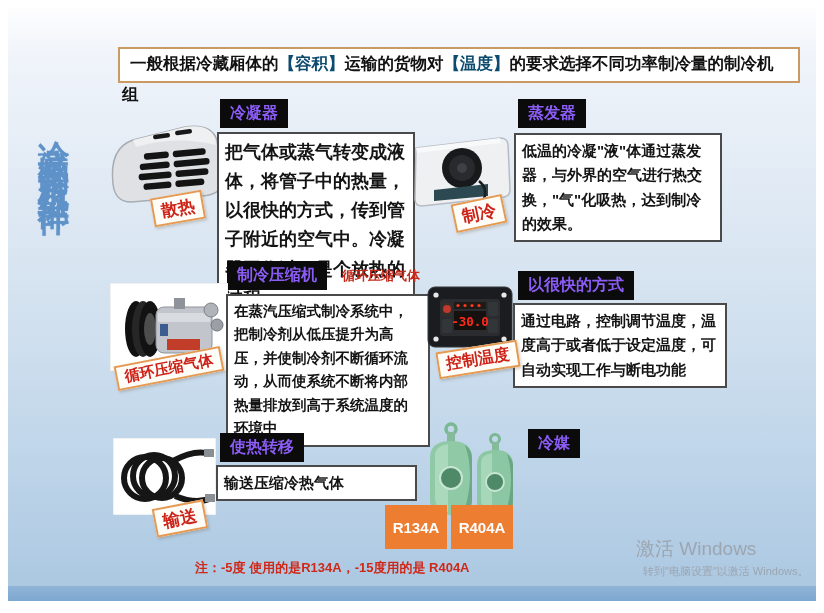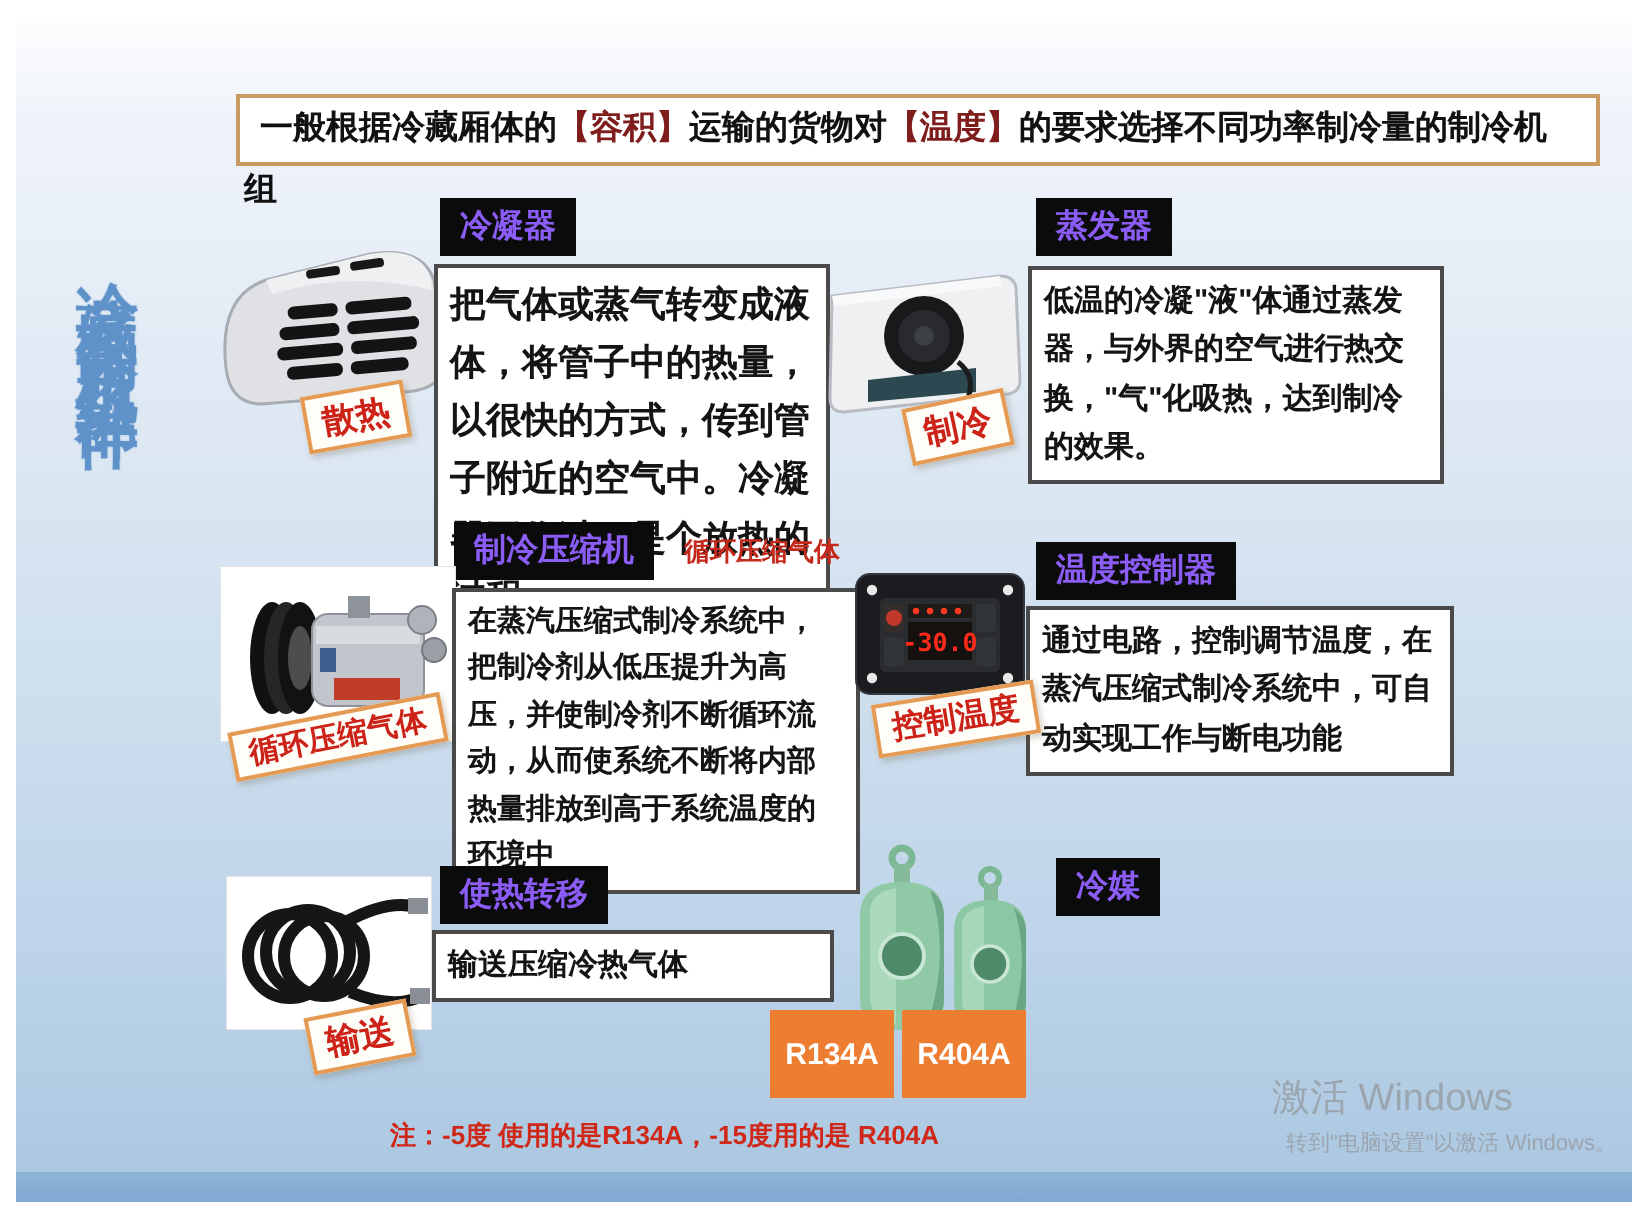--- a/index.html
+++ b/index.html
@@ -16,21 +16,21 @@
   .bottom-strip{
     position:absolute;left:0;top:578px;width:808px;height:15px;
     background:linear-gradient(180deg,#8fb4d8 0%,#7ea8d0 100%);
   }
   .title-box{
     position:absolute;left:110px;top:39px;width:668px;height:24px;
     background:#ffffff;border:2px solid #c99a62;
     font-size:16.5px;font-weight:bold;color:#111;
     padding:4px 0 4px 10px;white-space:nowrap;overflow:visible;
   }
-  .title-box .red{color:#7f1d1d;}
+  .title-box .red{color:#0c4a6e;}
   .title-wrap{
     position:absolute;left:114px;top:76px;font-size:16.5px;font-weight:bold;color:#111;
   }
   .v-title{
     position:absolute;left:24px;top:108px;height:390px;
     writing-mode:vertical-rl;text-orientation:upright;
     font-family:"Liberation Serif","DejaVu Serif",serif;
     font-size:31px;font-weight:bold;color:#5e92c8;letter-spacing:8px;
     text-shadow:0 0 1px #8ab2dc;
   }
@@ -124,42 +124,42 @@
     <rect x="48" y="30" width="52" height="9" fill="#d8dbe0"></rect>
     <rect x="64" y="15" width="11" height="11" fill="#8e939a"></rect>
     <circle cx="101" cy="27" r="7" fill="#b0b4ba" stroke="#7e8288"></circle>
     <circle cx="107" cy="42" r="6" fill="#9aa0a6" stroke="#74787e"></circle>
     <rect x="50" y="41" width="8" height="12" fill="#3b5d8f"></rect>
     <rect x="57" y="56" width="33" height="11" fill="#c23c2a"></rect>
   </svg>
   <div class="txt" style="left:218px;top:286px;width:188px;font-size:14.5px">在蒸汽压缩式制冷系统中，把制冷剂从低压提升为高压，并使制冷剂不断循环流动，从而使系统不断将内部热量排放到高于系统温度的环境中</div>
   <div class="tag" style="left:107px;top:348px;font-size:15px;transform:rotate(-11deg)">循环压缩气体</div>
 
-  <div class="hdr" style="left:510px;top:263px">温度控制器</div>
+  <div class="hdr" style="left:510px;top:263px">以很快的方式</div>
   <svg class="img-card" style="left:419px;top:278px" width="86" height="62" viewBox="0 0 86 62">
     <rect x="1" y="1" width="84" height="60" rx="7" fill="#1b1c1f" stroke="#35383c"></rect>
     <circle cx="9" cy="9" r="2.6" fill="#e8e8e8"></circle>
     <circle cx="77" cy="9" r="2.6" fill="#e8e8e8"></circle>
     <circle cx="9" cy="53" r="2.6" fill="#e8e8e8"></circle>
     <circle cx="77" cy="53" r="2.6" fill="#e8e8e8"></circle>
     <rect x="13" y="13" width="60" height="37" rx="3" fill="#2a2c30"></rect>
     <rect x="15" y="16" width="10" height="14" rx="2" fill="#332e2c"></rect>
     <circle cx="20" cy="23" r="4" fill="#c0392b"></circle>
     <rect x="15" y="33" width="10" height="14" rx="2" fill="#333639"></rect>
     <rect x="61" y="16" width="10" height="14" rx="2" fill="#333639"></rect>
     <rect x="61" y="33" width="10" height="14" rx="2" fill="#333639"></rect>
     <rect x="27" y="16" width="32" height="7" fill="#1d1a17"></rect>
     <circle cx="31" cy="19.5" r="1.6" fill="#ff3a20"></circle>
     <circle cx="38" cy="19.5" r="1.6" fill="#ff3a20"></circle>
     <circle cx="45" cy="19.5" r="1.6" fill="#ff3a20"></circle>
     <circle cx="52" cy="19.5" r="1.6" fill="#ff3a20"></circle>
     <rect x="27" y="25" width="32" height="19" fill="#15110f"></rect>
     <text x="43" y="39.5" font-size="12.5" fill="#ff2a1a" text-anchor="middle" font-family="'DejaVu Sans Mono',monospace" font-weight="bold">-30.0</text>
   </svg>
-  <div class="txt" style="left:505px;top:295px;width:198px;font-size:15px">通过电路，控制调节温度，在蒸汽压缩式制冷系统中，可自动实现工作与断电功能</div>
+  <div class="txt" style="left:505px;top:295px;width:198px;font-size:15px">通过电路，控制调节温度，温度高于或者低于设定温度，可自动实现工作与断电功能</div>
   <div class="tag" style="left:429px;top:338px;font-size:16px;transform:rotate(-9deg)">控制温度</div>
 
   <div class="hdr" style="left:212px;top:425px">使热转移</div>
   <svg class="img-card" style="left:105px;top:430px" width="103" height="77" viewBox="0 0 103 77">
     <rect width="103" height="77" fill="#ffffff" stroke="#e3e3e3"></rect>
     <g fill="none" stroke="#161616" stroke-width="6">
       <circle cx="32" cy="40" r="21"></circle>
       <circle cx="41" cy="38" r="21"></circle>
       <circle cx="49" cy="40" r="20"></circle>
     </g>

